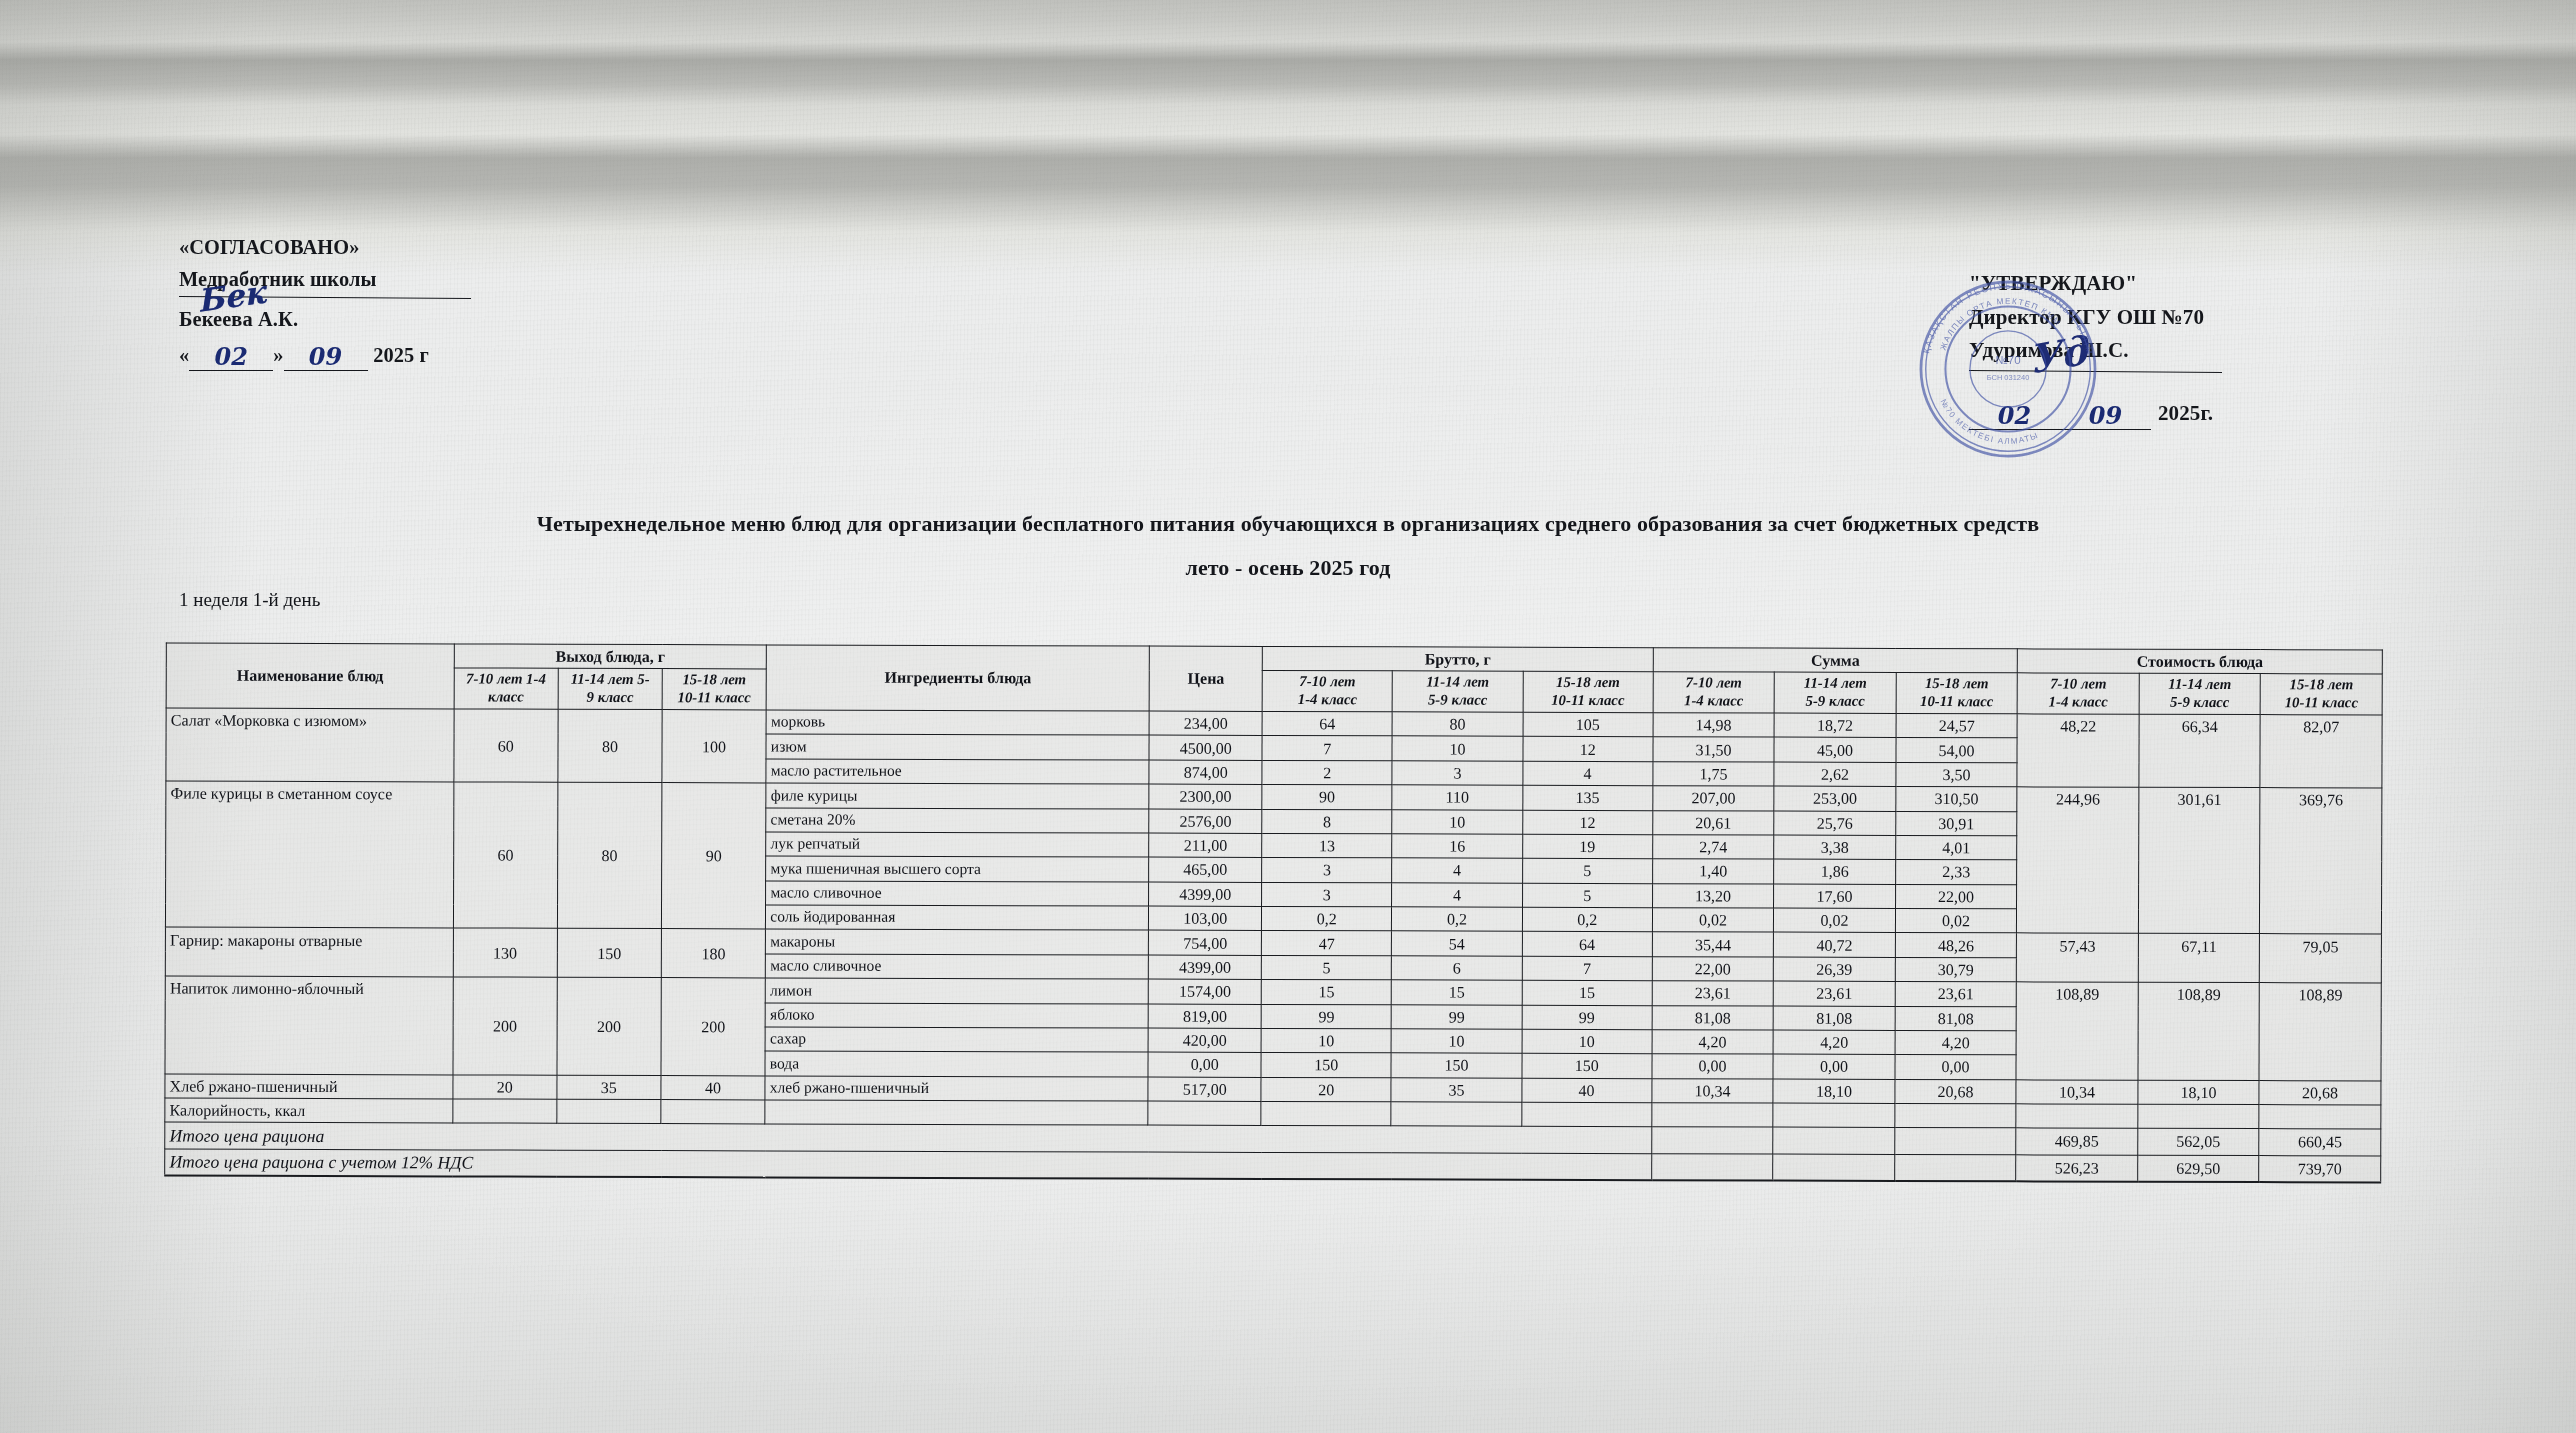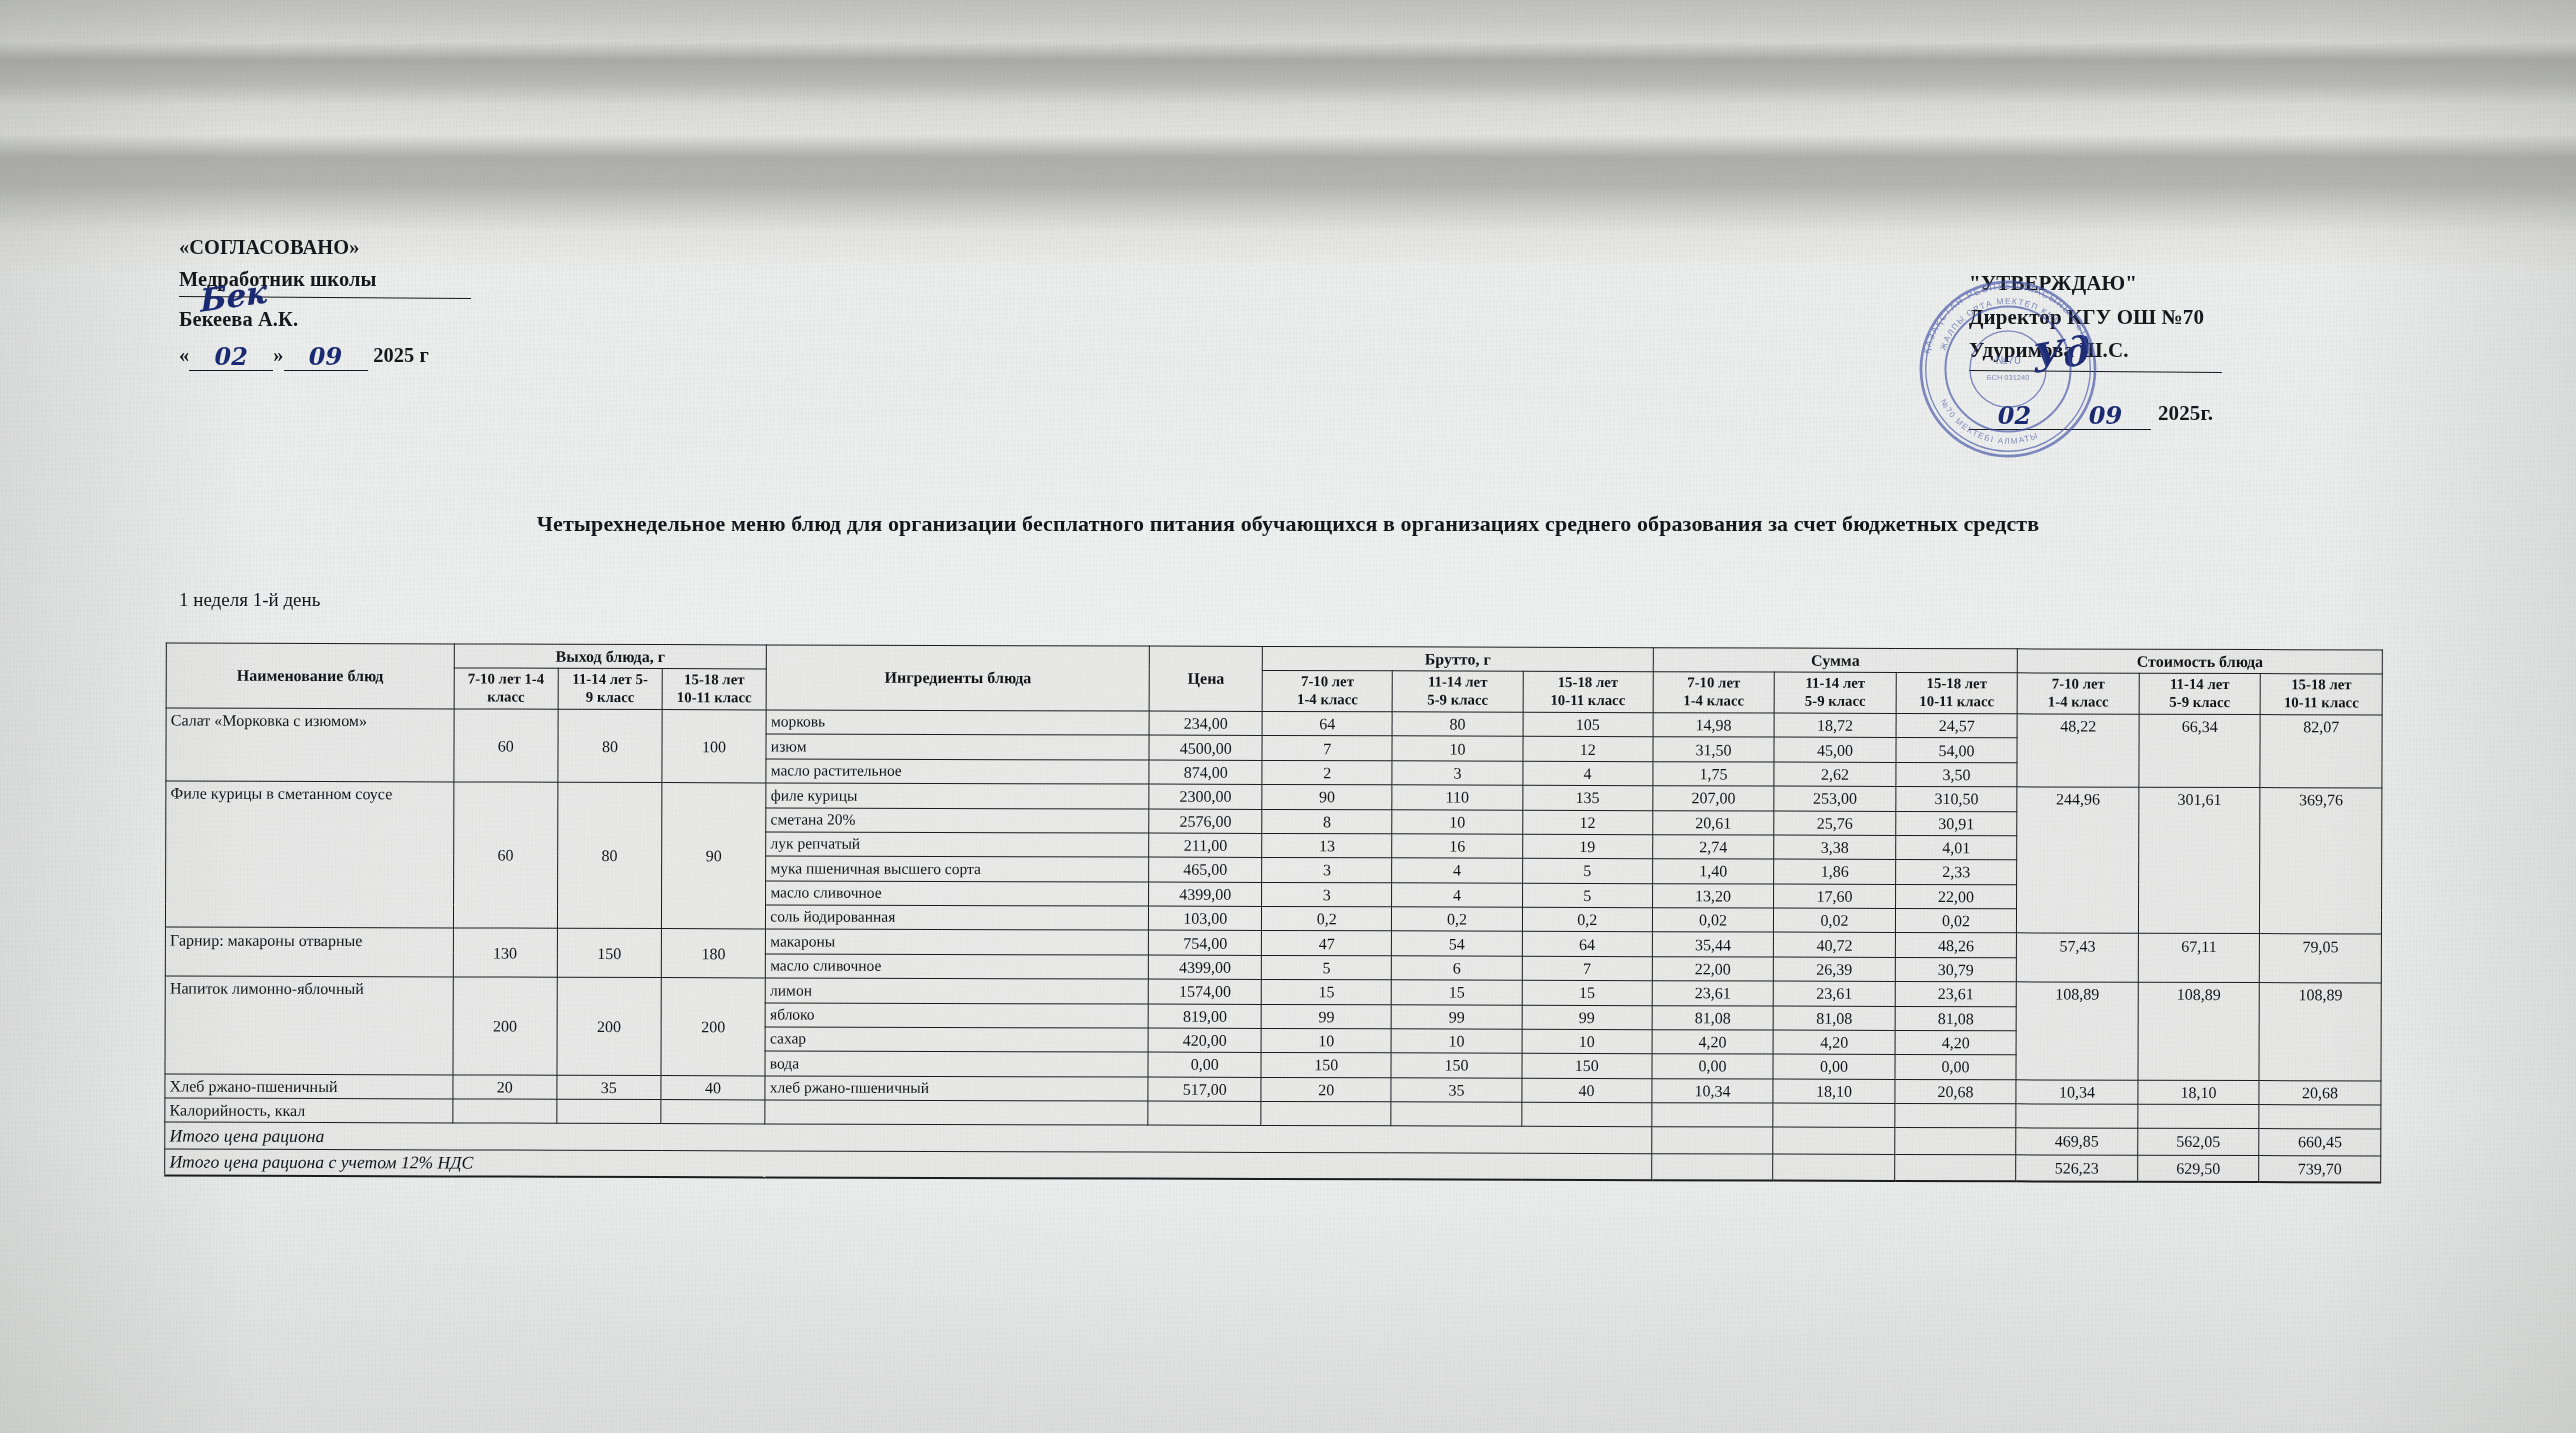--- a/index.html
+++ b/index.html
@@ -120,21 +120,21 @@
   }
   table.menu th{font-weight:bold;text-align:center;vertical-align:middle;}
   .grp{border-bottom-width:1.8px !important;}
   .c{text-align:center;}
   .l{text-align:left;}
   .r{text-align:center;}
   .vt{vertical-align:top;}
   .vm{vertical-align:middle;}
   .bold{font-weight:bold;}
   .thick-bot{border-bottom-width:2px !important;}
-  .hdr2{font-size:14.8px;}
+  .hdr2{font-size:14.8px;font-style:italic;}
   .nm{font-size:16px;padding-left:6.3px;}
   .ing{font-size:15.5px;padding-left:6.3px;}
 
   col.c-name{width:232px;}
   col.c-out{width:84px;}
   col.c-ing{width:309px;}
   col.c-price{width:91px;}
   col.c-br{width:105px;}
   col.c-sum{width:98px;}
   col.c-cost{width:98px;}
@@ -198,20 +198,21 @@
     <div class="date-row">
       <span class="date-ul" style="min-width:91px;">02</span>
       <span class="date-ul" style="min-width:91px;">09</span>
       <span style="margin-left:7px;margin-top:21px;">2025г.</span>
     </div>
   </div>
   <div class="sig-right">Уд</div>
 
   <div class="doc-title">
     <span>Четырехнедельное меню блюд для организации бесплатного питания обучающихся в организациях среднего образования за счет бюджетных средств</span>
+    <span class="l2">лето - осень 2025 год</span>
   </div>
 
   <div class="week-label">1 неделя 1-й день</div>
 
   <div id="tbl-wrap">
     <table class="menu">
       <colgroup>
         <col class="c-name">
           <col class="c-out">
           <col class="c-out">

